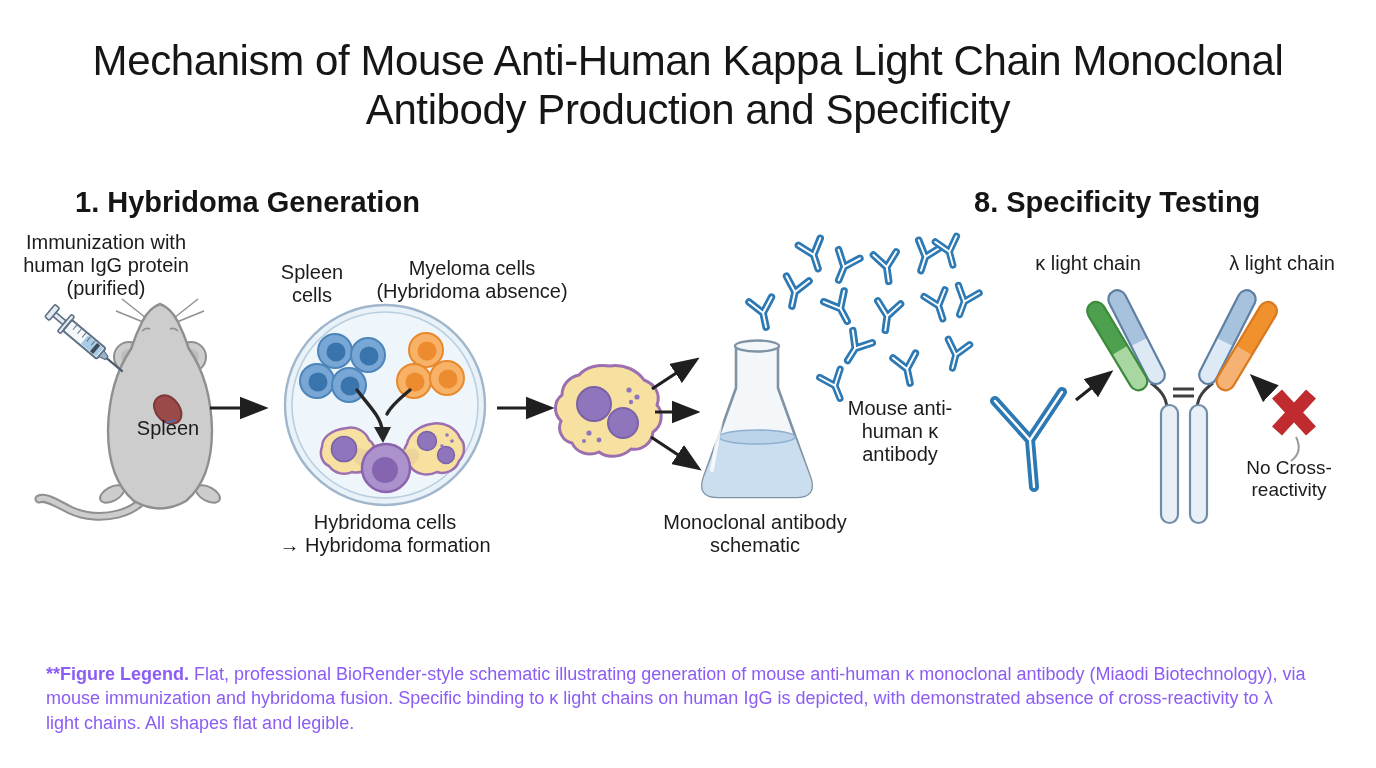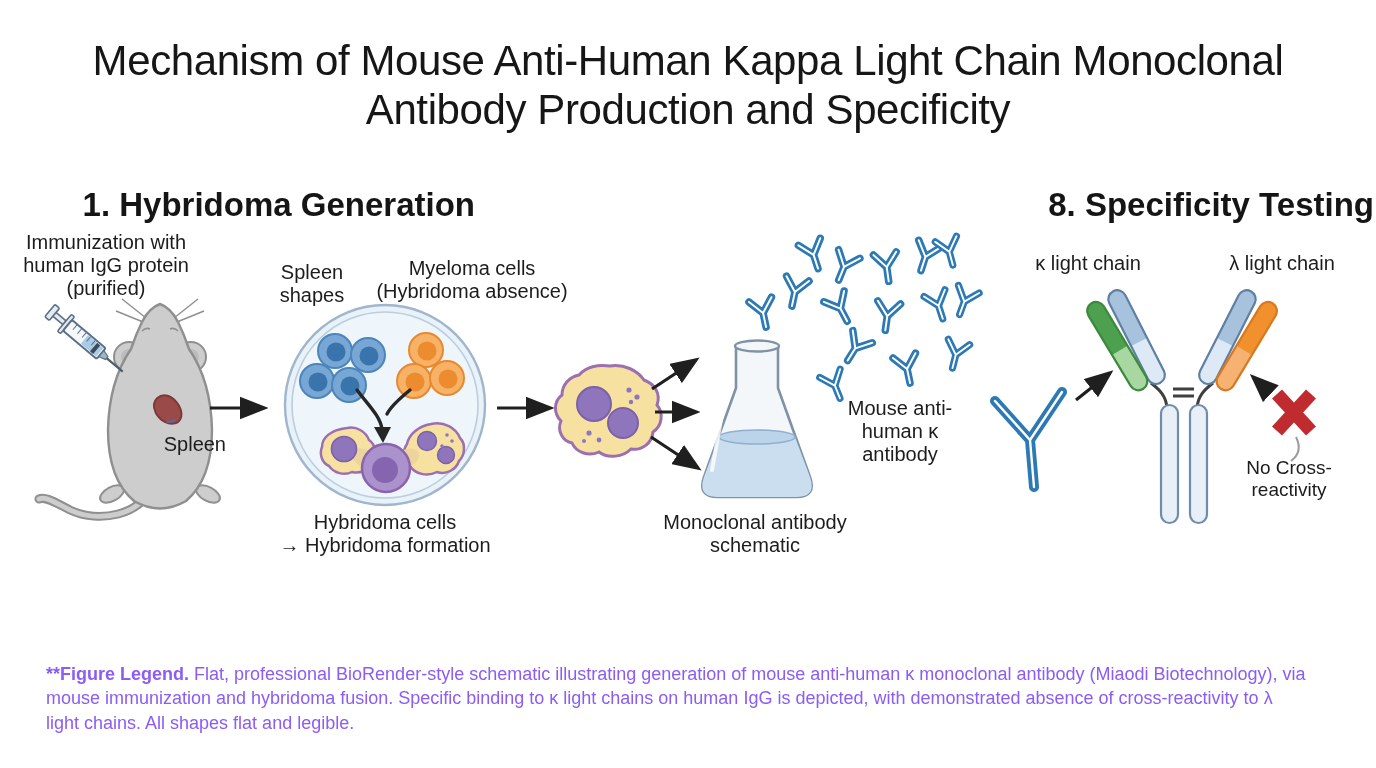--- a/index.html
+++ b/index.html
@@ -2,22 +2,22 @@
 <html><head>
 <meta charset="utf-8">
 <style>
   html,body{margin:0;padding:0;background:#fff;}
   .page{position:relative;width:1376px;height:768px;background:#ffffff;overflow:hidden;
         font-family:"Liberation Sans", sans-serif;color:#1b1b1b;}
   .abs{position:absolute;}
   .lbl{position:absolute;text-align:center;font-size:20px;line-height:1.16;color:#1c1c1c;}
   .title{position:absolute;top:36px;left:58px;width:1260px;text-align:center;
          font-size:42px;line-height:1.17;font-weight:500;letter-spacing:-0.4px;color:#161616;}
-  .sec-head{position:absolute;top:186px;width:400px;text-align:right;
-            font-size:33px;font-weight:bold;color:#151515;}
+  .sec-head{position:absolute;top:186px;width:400px;text-align:left;
+            font-size:29px;font-weight:bold;color:#151515;}
   .legend{position:absolute;left:46px;top:662px;width:1262px;font-size:18px;
           line-height:1.36;text-align:left;color:#8b5cf6;}
   .legend b{font-weight:bold;}
   svg .yb{stroke:#2d79b4;stroke-width:6.5;fill:none;stroke-linecap:round;}
   svg .yw{stroke:#ffffff;stroke-width:1.7;fill:none;stroke-linecap:round;}
   svg .arrow{stroke:#1f1f1f;stroke-width:3.2;fill:none;}
 </style>
 </head>
 <body>
 
@@ -237,22 +237,22 @@
     </g>
     <path d="M1296,437 C1301,447 1299,455 1291,461" fill="none" stroke="#9a9a9a" stroke-width="2"></path>
   </svg>
 
   <div class="title">Mechanism of Mouse Anti-Human Kappa Light Chain Monoclonal Antibody Production and Specificity</div>
 
   <div class="sec-head" style="left:75px;">1. Hybridoma Generation</div>
   <div class="sec-head" style="left:974px;">8. Specificity Testing</div>
 
   <div class="lbl" style="left:10px;top:231px;width:192px;">Immunization with human IgG protein (purified)</div>
-  <div class="lbl" style="left:110px;top:433px;width:116px;text-align:right;">Spleen</div>
-  <div class="lbl" style="left:262px;top:261px;width:100px;">Spleen shapes</div>
+  <div class="lbl" style="left:110px;top:417px;width:116px;">Spleen</div>
+  <div class="lbl" style="left:262px;top:261px;width:100px;">Spleen cells</div>
   <div class="lbl" style="left:372px;top:257px;width:200px;">Myeloma cells (Hybridoma absence)</div>
   <div class="lbl" style="left:260px;top:511px;width:250px;">
     <div>Hybridoma cells</div>
     <div>→ Hybridoma formation</div>
   </div>
 
   <div class="lbl" style="left:630px;top:511px;width:250px;">Monoclonal antibody schematic</div>
   <div class="lbl" style="left:842px;top:397px;width:116px;">Mouse anti-human κ antibody</div>
 
   <div class="lbl" style="left:1018px;top:252px;width:140px;">κ light chain</div>

